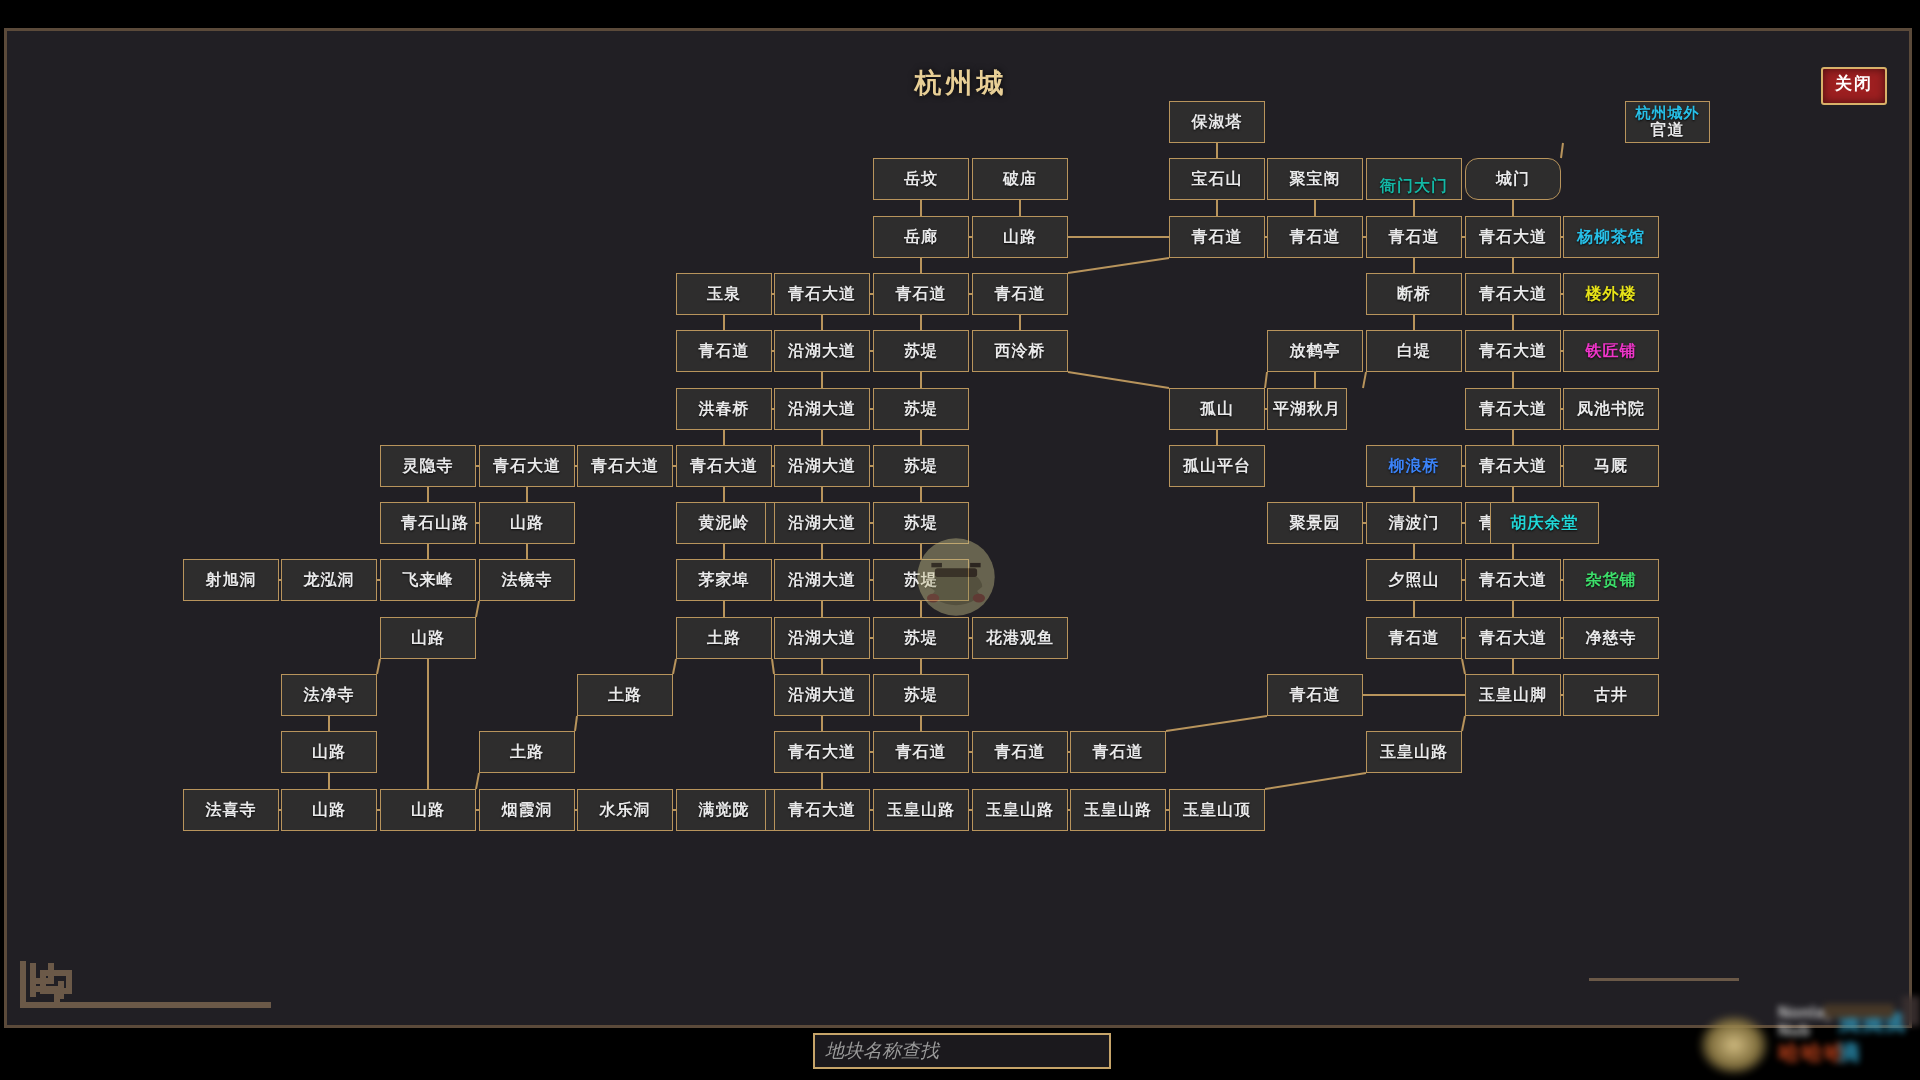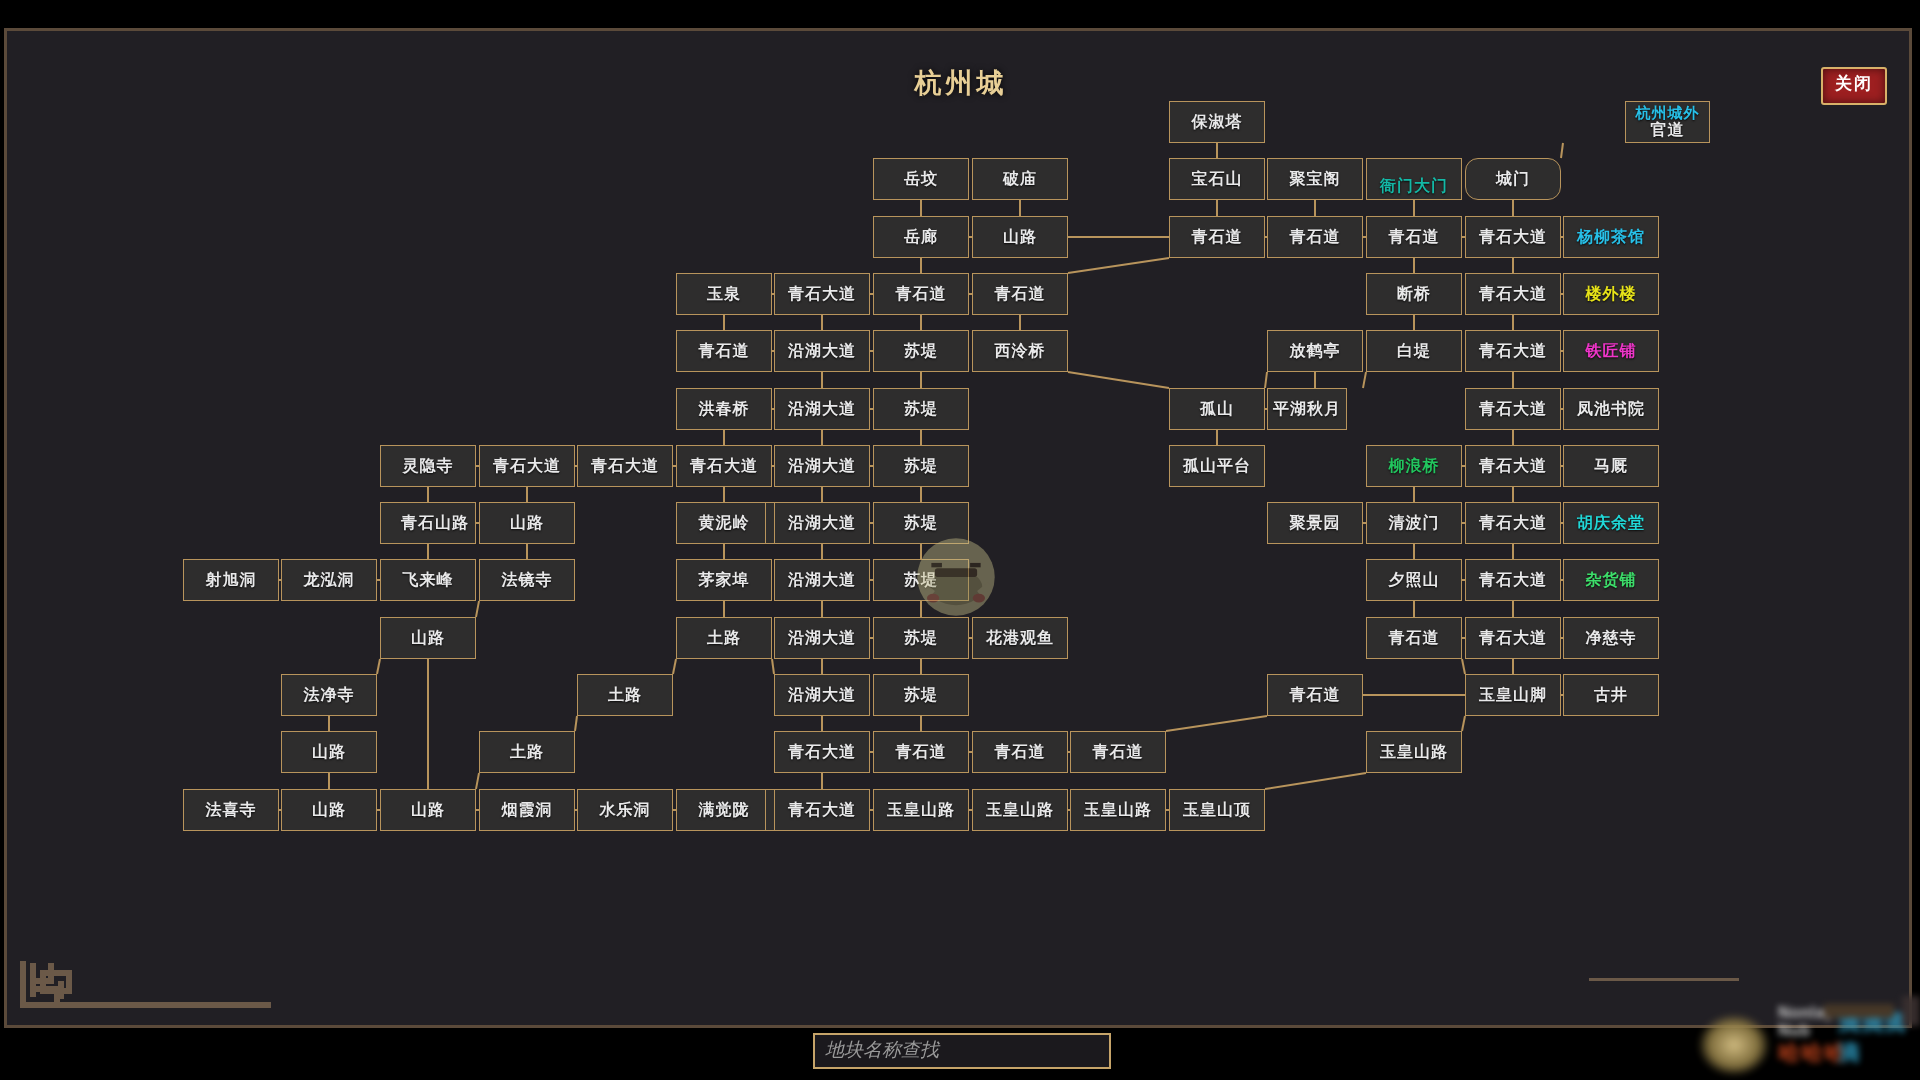--- a/index.html
+++ b/index.html
@@ -76,21 +76,21 @@
     position:absolute;left:806px;top:1002px;width:298px;height:36px;
   }
   #search-input{
     width:100%;height:100%;box-sizing:border-box;
     background:#1b191d;
     border:2px solid #c6a469;
     color:#c4b5fd;
     font-size:19px;
     font-style:italic;
     padding:16px 10px;
-    font-family:Liberation Mono, monospace;
+    font-family:Liberation Serif, serif;
     outline:none;
   }
   #search-input::placeholder{color:#9a9a9a;font-style:italic;}
 
   
   #corner-orn{position:absolute;left:10px;bottom:10px;width:260px;height:62px;}
 
   
   #mascot{
     position:absolute;left:905px;top:502px;width:88px;height:88px;
@@ -392,21 +392,21 @@
         <div class="node" style="left: 767px; top: 414px; width: 96px; height: 42px;">
           <span style="color: rgb(233, 233, 234);">沿湖大道</span>
         </div>
         <div class="node" style="left: 866px; top: 414px; width: 96px; height: 42px;">
           <span style="color: rgb(233, 233, 234);">苏堤</span>
         </div>
         <div class="node" style="left: 1162px; top: 414px; width: 96px; height: 42px;">
           <span style="color: rgb(233, 233, 234);">孤山平台</span>
         </div>
         <div class="node" style="left: 1359px; top: 414px; width: 96px; height: 42px;">
-          <span style="color: #22c55e;">柳浪桥</span>
+          <span style="color: #3b82f6;">柳浪桥</span>
         </div>
         <div class="node" style="left: 1458px; top: 414px; width: 96px; height: 42px;">
           <span style="color: rgb(233, 233, 234);">青石大道</span>
         </div>
         <div class="node" style="left: 1556px; top: 414px; width: 96px; height: 42px;">
           <span style="color: rgb(233, 233, 234);">马厩</span>
         </div>
         <div class="node" style="left: 373px; top: 471px; width: 96px; height: 42px; padding-left: 14px;">
           <span style="color: rgb(233, 233, 234);">青石山路</span>
         </div>
@@ -427,21 +427,21 @@
         </div>
         <div class="node" style="left: 1260px; top: 471px; width: 96px; height: 42px;">
           <span style="color: rgb(233, 233, 234);">聚景园</span>
         </div>
         <div class="node" style="left: 1359px; top: 471px; width: 96px; height: 42px;">
           <span style="color: rgb(233, 233, 234);">清波门</span>
         </div>
         <div class="node" style="left: 1458px; top: 471px; width: 96px; height: 42px;">
           <span style="color: rgb(233, 233, 234);">青石大道</span>
         </div>
-        <div class="node" style="left: 1556px; top: 471px; width: 96px; height: 42px; text-align: center;">
+        <div class="node" style="left: 1483px; top: 471px; width: 109px; height: 42px; text-align: center;">
           <span style="color: rgb(33, 215, 215);">胡庆余堂</span>
         </div>
         <div class="node" style="left: 176px; top: 528px; width: 96px; height: 42px;">
           <span style="color: rgb(233, 233, 234);">射旭洞</span>
         </div>
         <div class="node" style="left: 274px; top: 528px; width: 96px; height: 42px; align-items: center;">
           <span style="color: rgb(233, 233, 234);">龙泓洞</span>
         </div>
         <div class="node" style="left: 373px; top: 528px; width: 96px; height: 42px;">
           <span style="color: rgb(233, 233, 234);">飞来峰</span>

